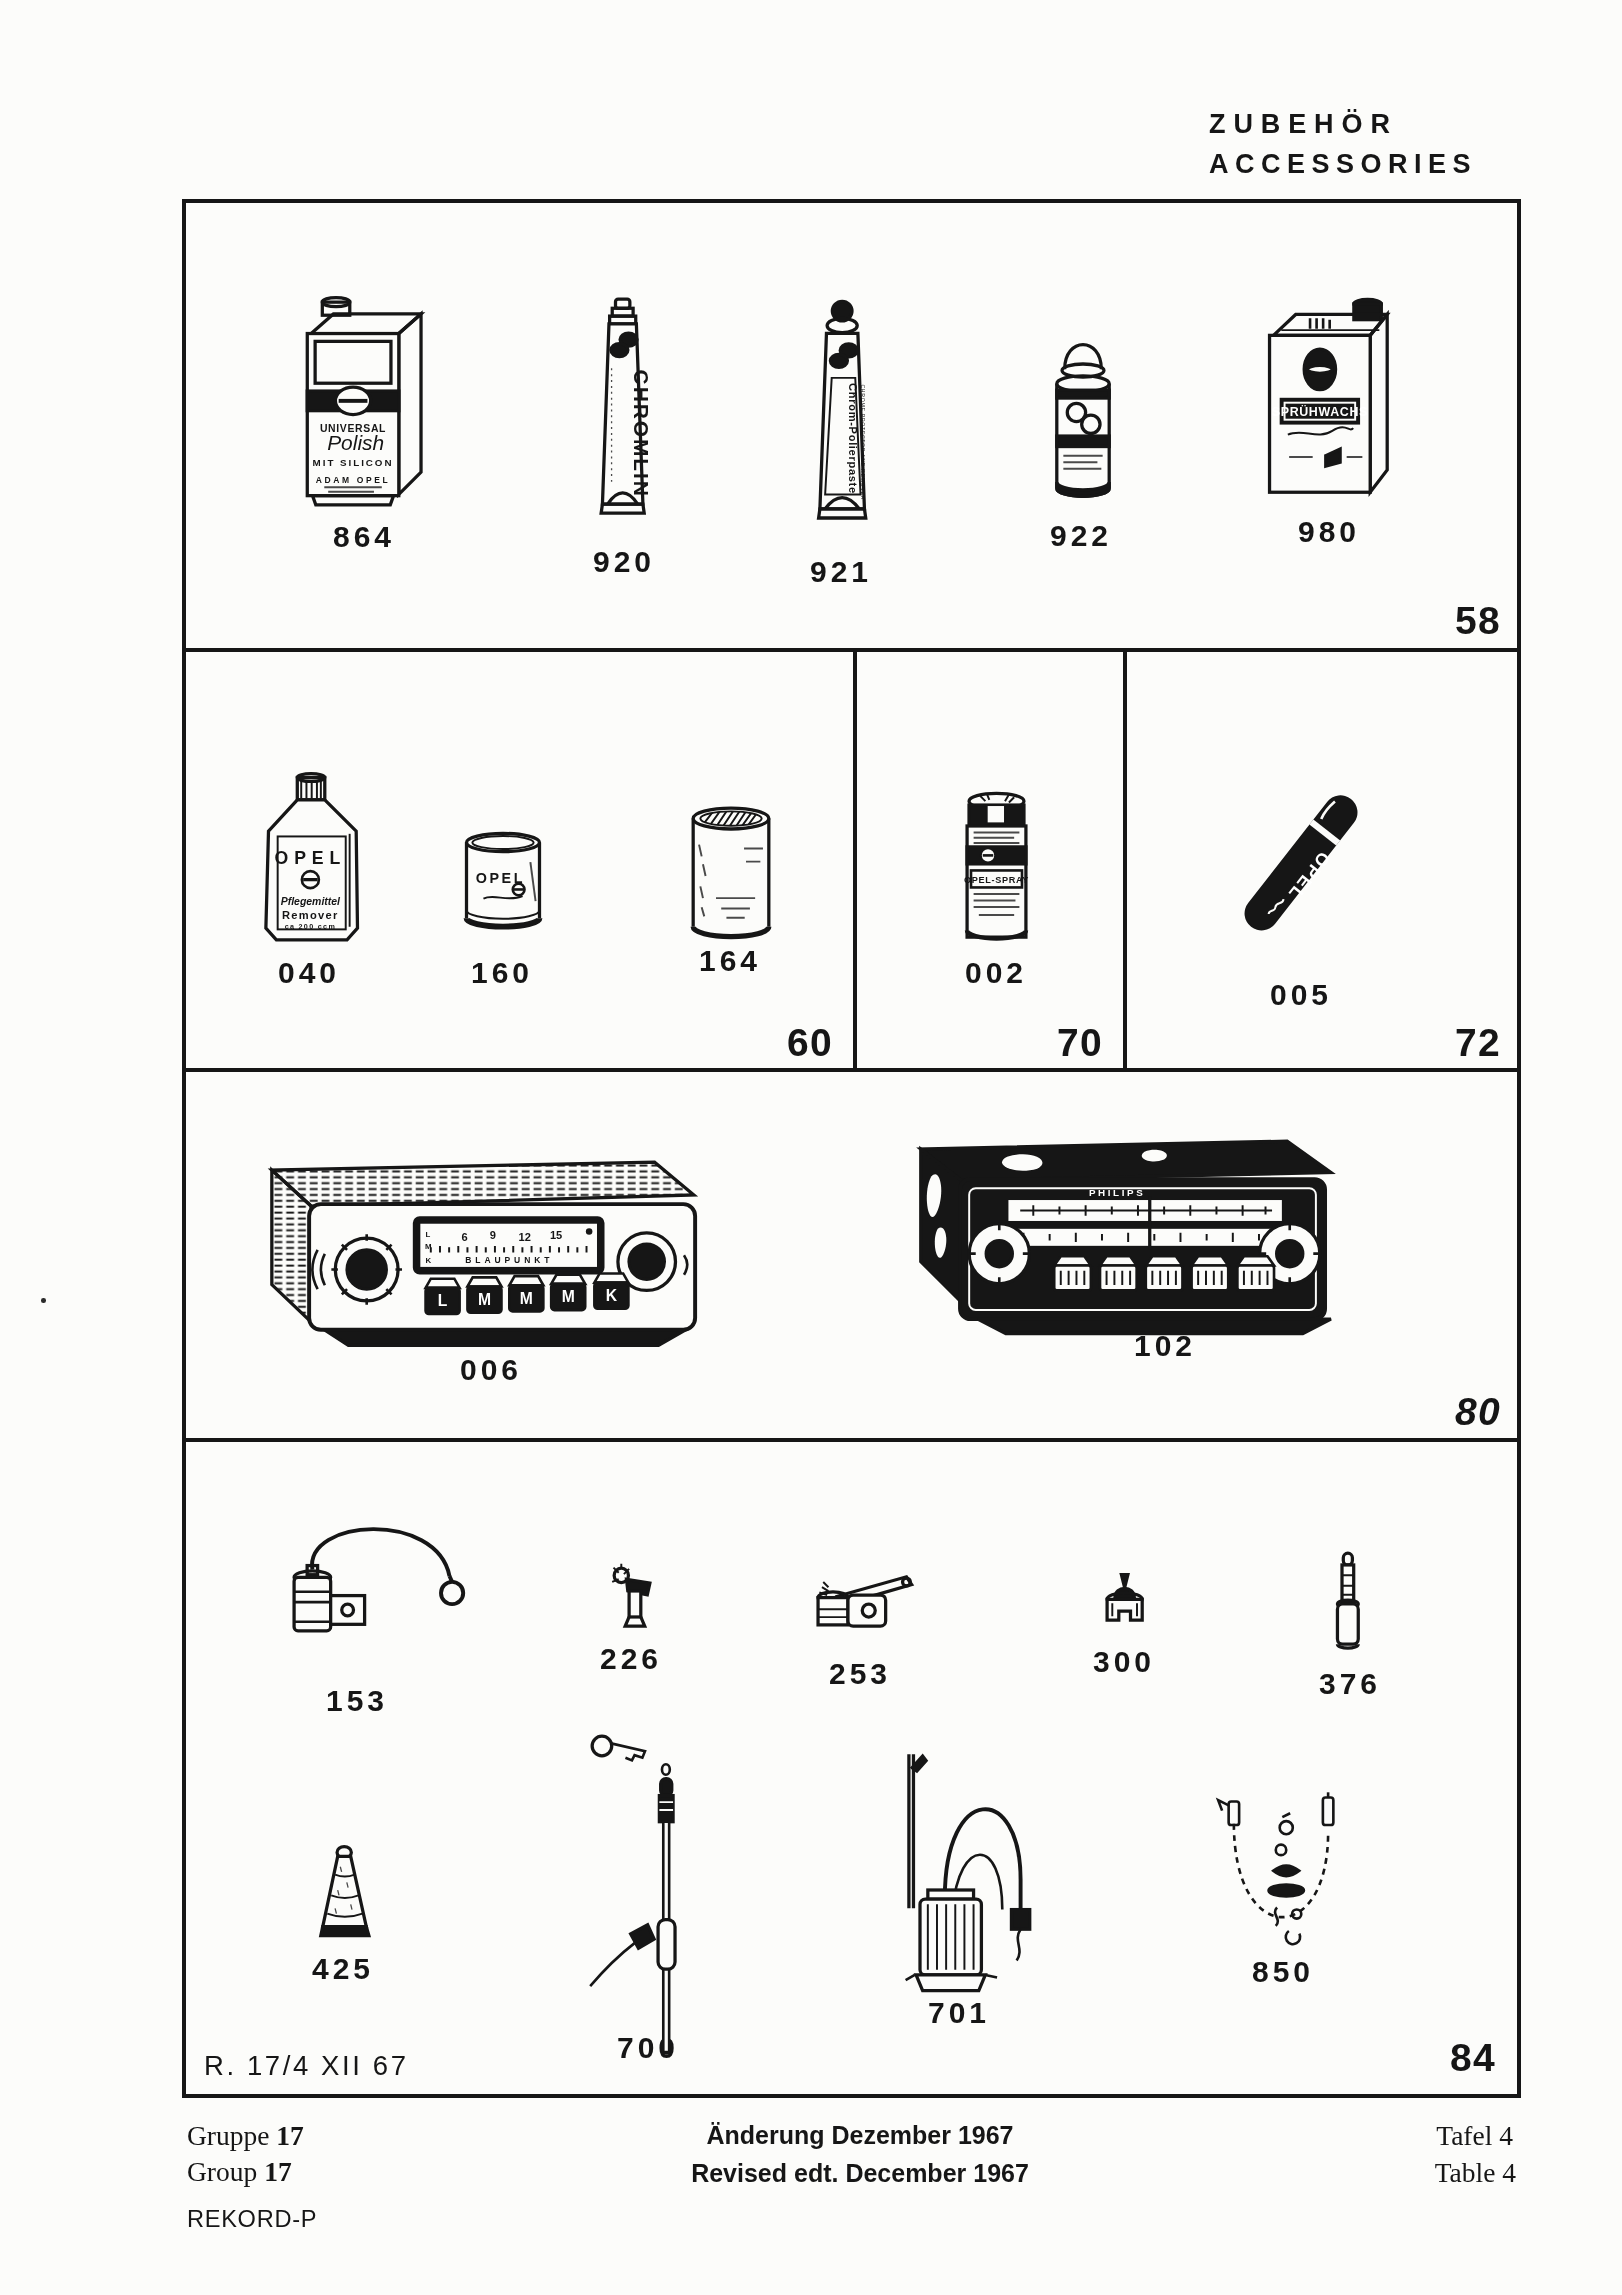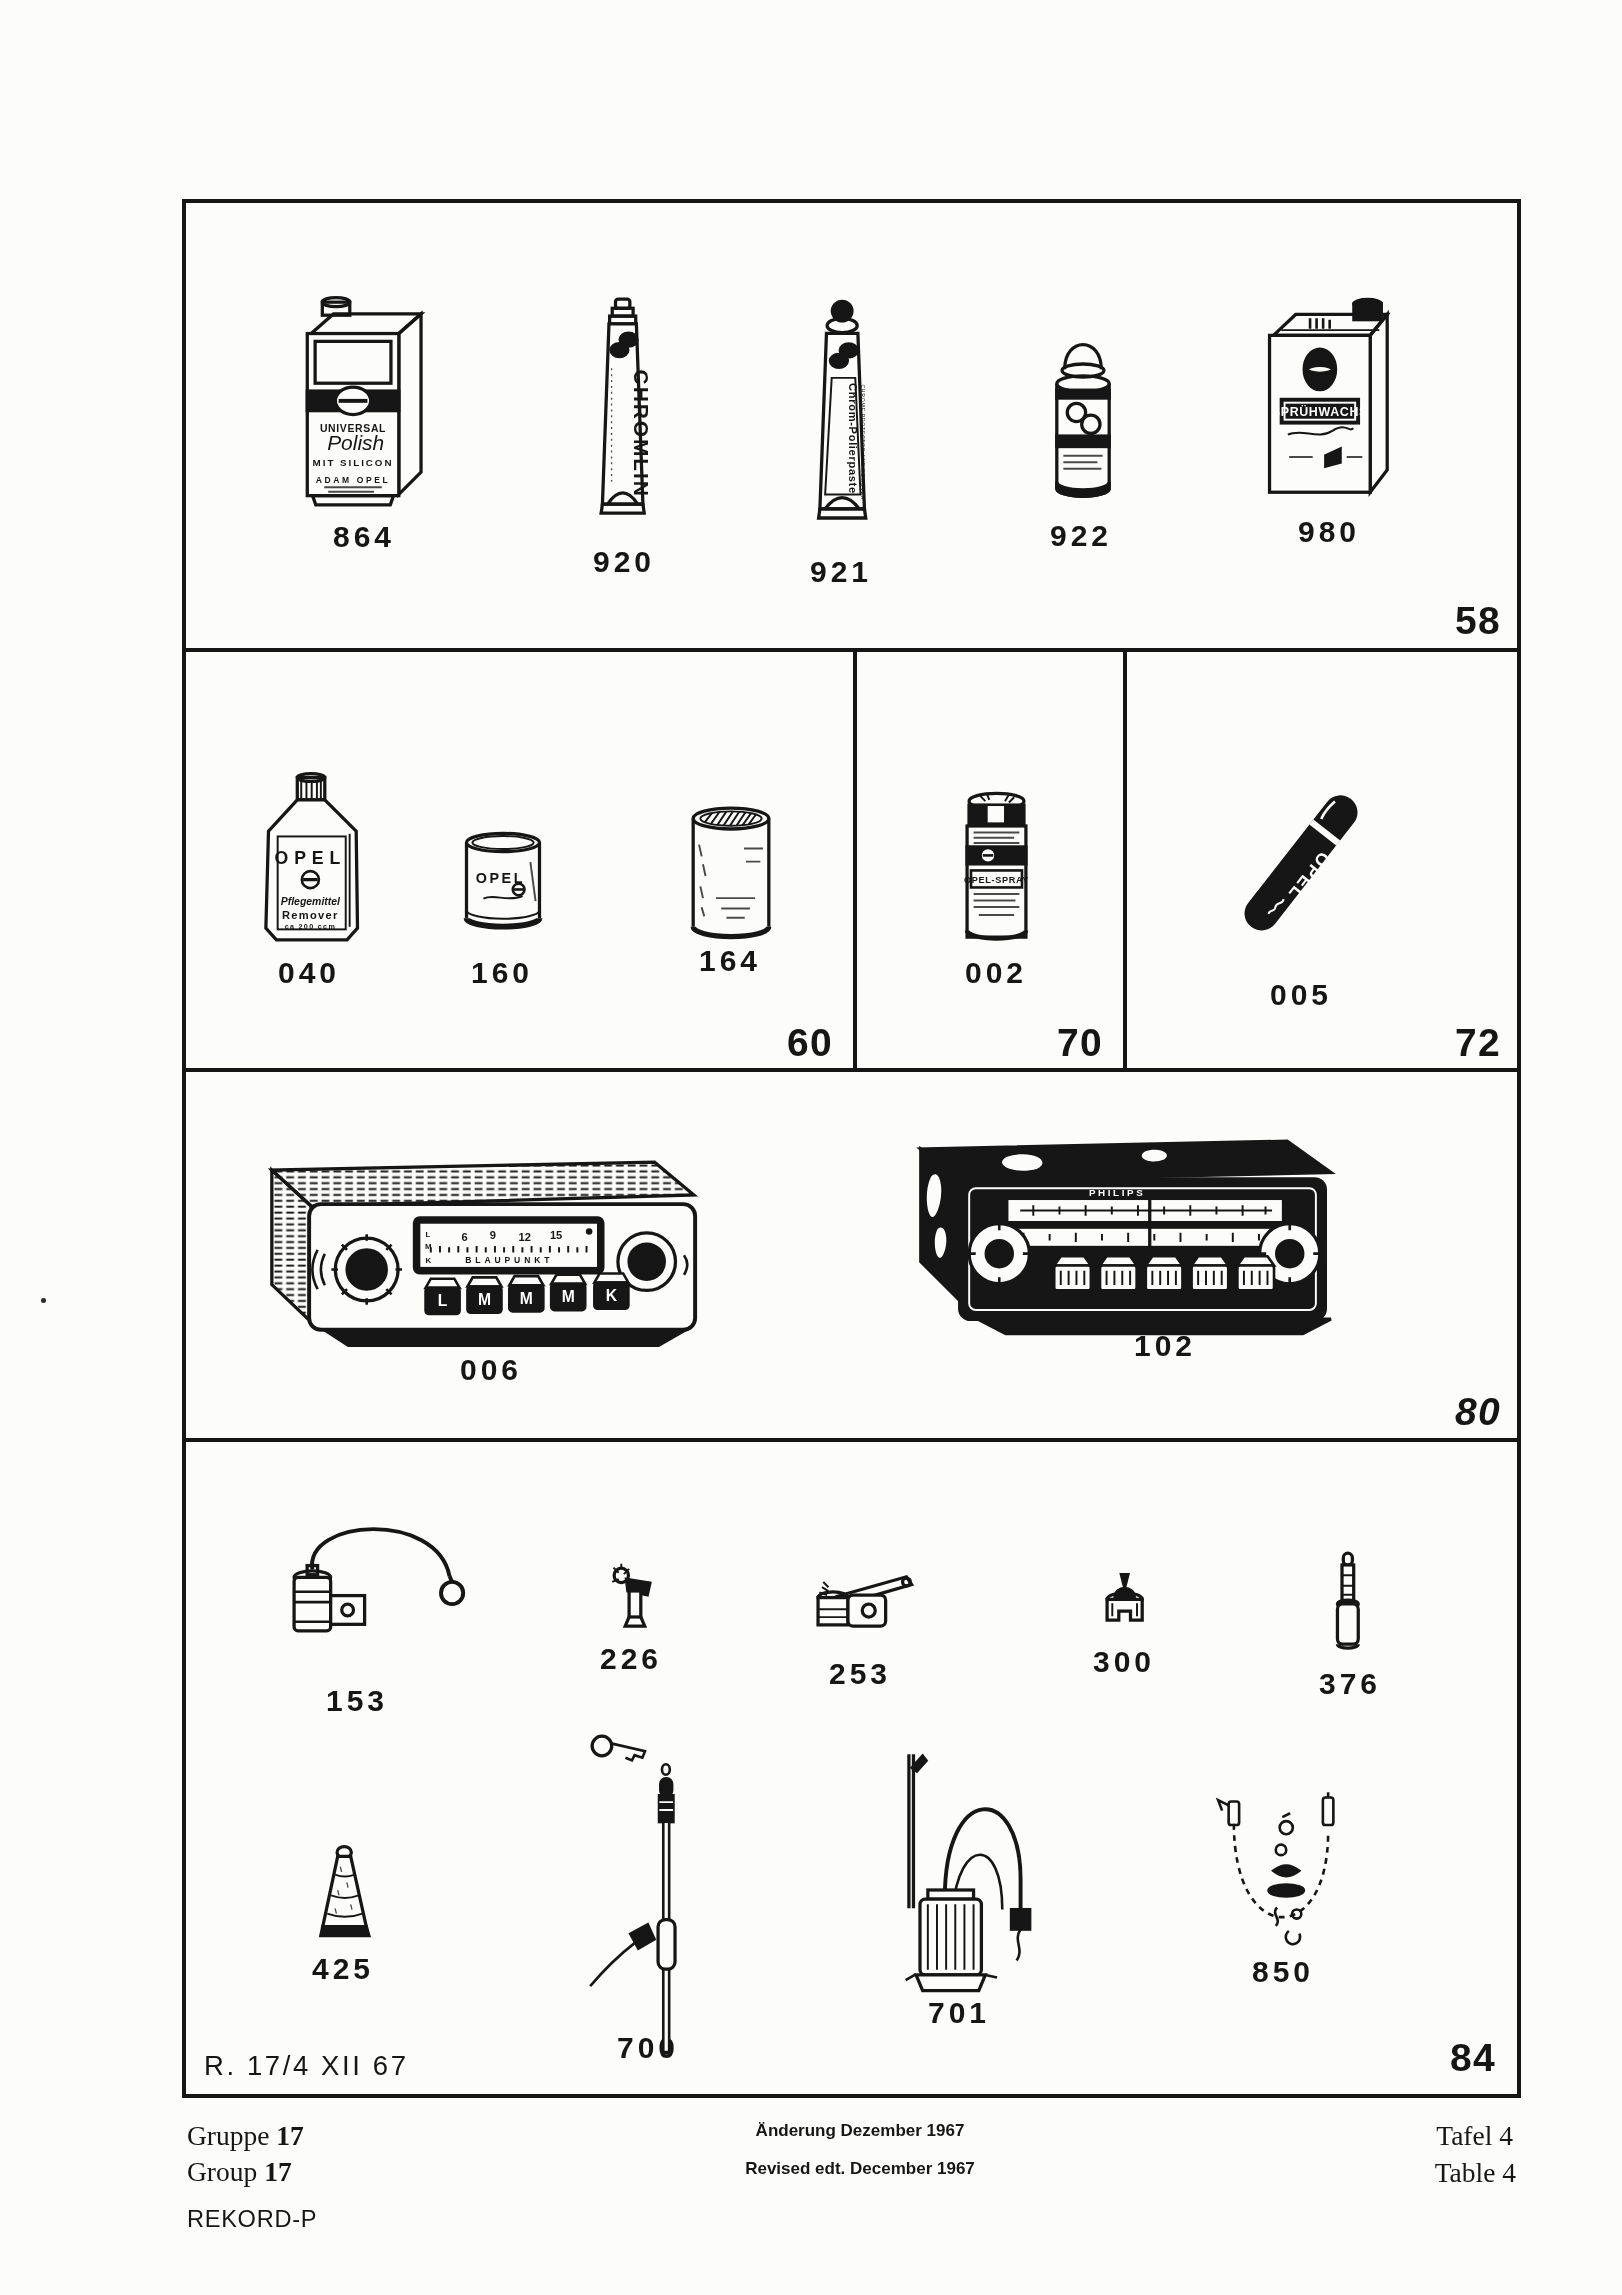--- a/index.html
+++ b/index.html
@@ -19,31 +19,35 @@
   }
   .hrule{position:absolute;height:3.9px;background:#161616;}
   .vrule{position:absolute;width:3.9px;background:#161616;}
   
   .header-line{font-weight:bold;font-size:27px;letter-spacing:7.9px;white-space:nowrap;}
   .secnum{font-weight:bold;font-size:39px;line-height:1;letter-spacing:1.3px;text-align:right;white-space:nowrap;}
   .partnum{font-weight:bold;font-size:30px;letter-spacing:3.9px;white-space:nowrap;transform:translateX(-50%);}
   .revnote{font-size:27.5px;letter-spacing:2.6px;white-space:nowrap;}
   .foot-big{font-size:27.5px;white-space:nowrap;font-family:Liberation Serif, serif;}
   .foot-big b{font-weight:bold;}
-  .foot-mid{font-size:17px;font-weight:bold;white-space:nowrap;}
+  .foot-mid{font-size:25px;font-weight:bold;white-space:nowrap;}
   .foot-model{font-size:23.6px;letter-spacing:0.7px;white-space:nowrap;}
   .dot{position:absolute;width:4.6px;height:4.6px;border-radius:50%;background:#2a2a2a;}
   svg{display:block;overflow:visible;}
   svg text{font-family:"Liberation Sans",sans-serif;}
 </style>
 </head>
 <body>
 
 <div class="page">
 
+  <div class="abs" style="left:1209px;top:109px;">
+    <div class="header-line">ZUBEHÖR</div>
+    <div class="header-line" style="margin-top:8.5px;letter-spacing:6.5px;">ACCESSORIES</div>
+  </div>
 
   <div class="plate-frame"></div>
   <div class="hrule" style="left:182px;top:648px;width:1335px;"></div>
   <div class="hrule" style="left:182px;top:1068px;width:1335px;"></div>
   <div class="hrule" style="left:182px;top:1438px;width:1335px;"></div>
   <div class="vrule" style="left:853px;top:648px;height:422px;"></div>
   <div class="vrule" style="left:1123px;top:648px;height:422px;"></div>
 
   <div class="dot" style="left:41px;top:1298px;"></div>
 

